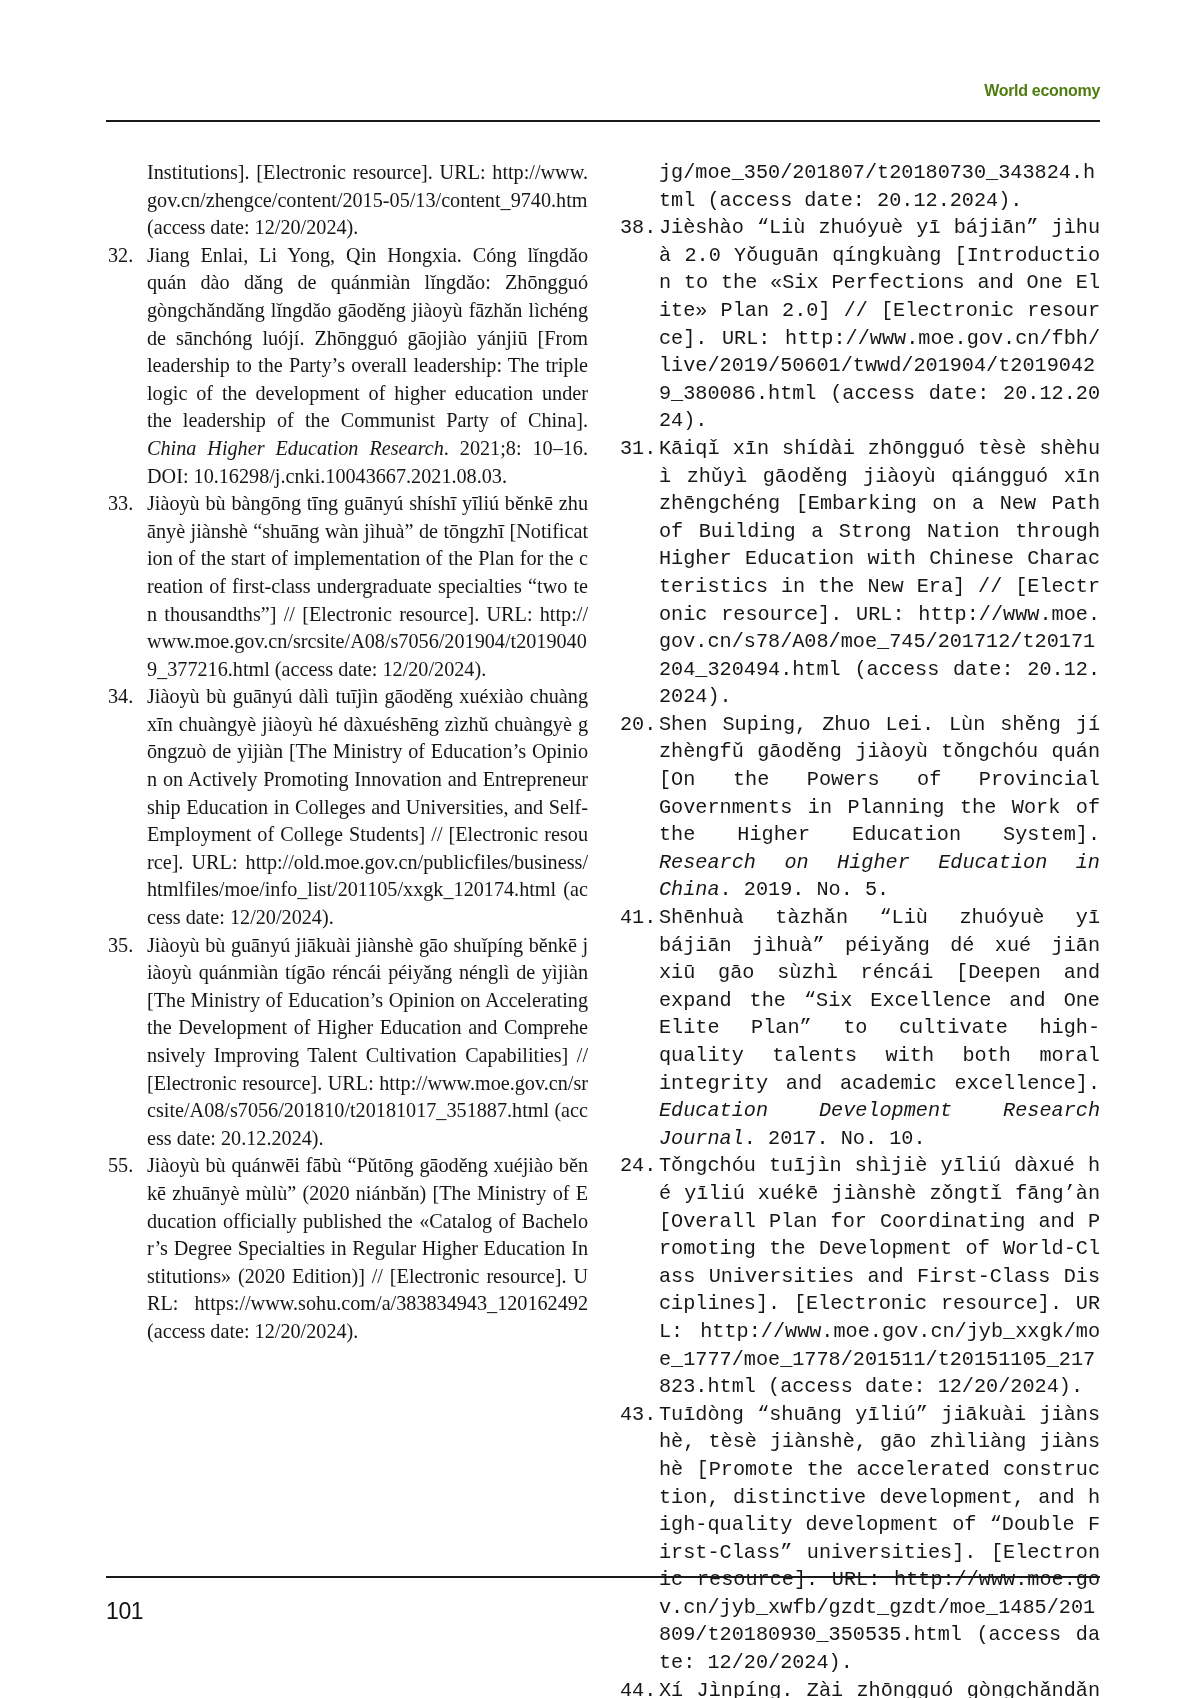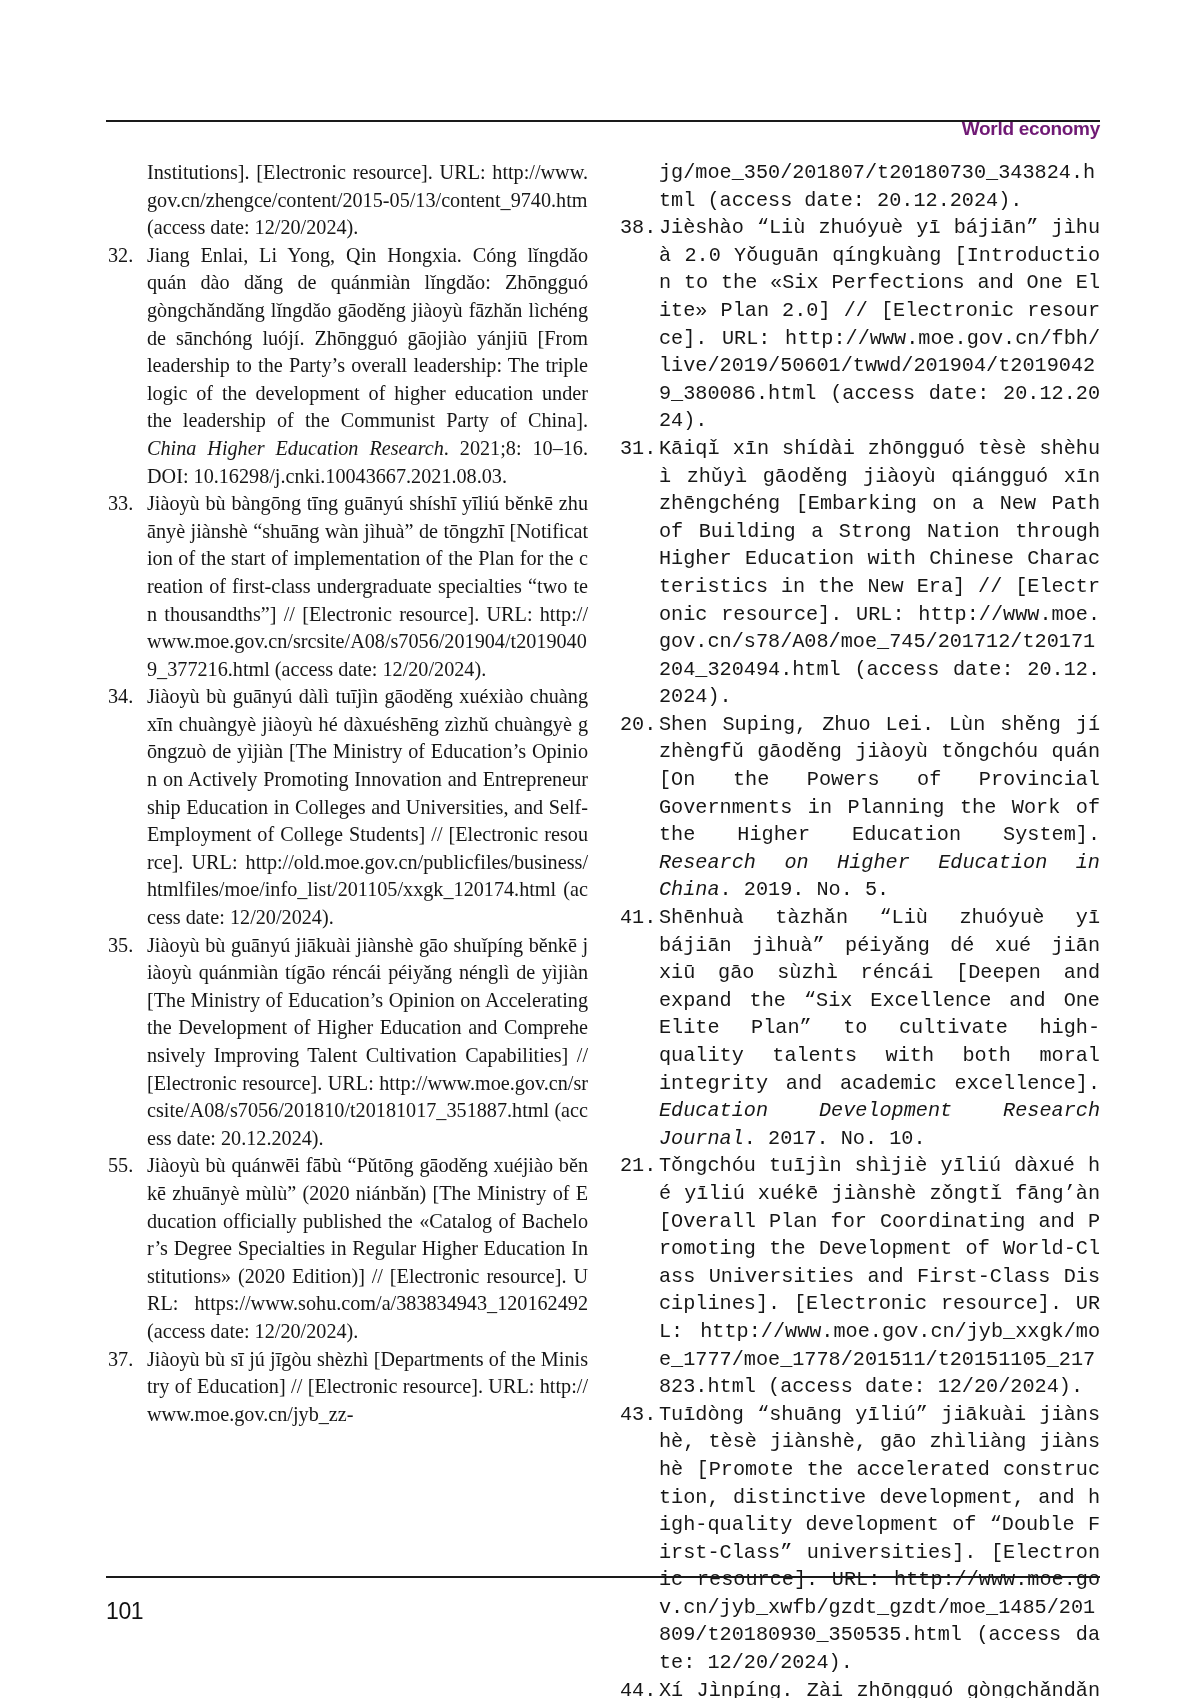--- a/index.html
+++ b/index.html
@@ -1,21 +1,21 @@
 <!DOCTYPE html>
 <html><head>
 <meta charset="utf-8">
 <style>
   html, body { margin: 0; padding: 0; background: #ffffff; }
   body { width: 1200px; height: 1698px; position: relative; overflow: hidden; color: #111111; }
   .page { position: absolute; left: 0; top: 0; width: 1200px; height: 1698px; }
   .running-header {
     position: absolute; left: 106px; right: 100px; top: 82px;
     text-align: right; font-family: "Liberation Sans", sans-serif;
-    font-weight: bold; font-size: 19px; letter-spacing: -0.3px; color: #701a75; margin-top: 36px;
+    font-weight: bold; font-size: 16px; letter-spacing: -0.3px; color: #4d7c0f;
   }
   .rule-top { position: absolute; left: 106px; width: 994px; top: 120px; height: 2px; background: #1a1a1a; }
   .rule-bottom { position: absolute; left: 106px; width: 994px; top: 1576px; height: 2px; background: #1a1a1a; }
   .footer {
     position: absolute; left: 106px; width: 994px; top: 1598px;
     display: flex; justify-content: space-between;
     font-family: "Liberation Sans", sans-serif; font-size: 23px; letter-spacing: -0.4px; color: #111;
   }
   .col {
     position: absolute; top: 139px;
@@ -54,24 +54,20 @@
       <span class="nowrap-url">Jiàoyù bù guānyú dàlì tuījìn gāoděng xuéxiào chuàngxīn chuàngyè jiàoyù hé dàxuéshēng zìzhǔ chuàngyè gōngzuò de yìjiàn [The Ministry of Education’s Opinion on Actively Promoting Innovation and Entrepreneurship Education in Colleges and Universities, and Self-Employment of College Students] // [Electronic resource]. URL: http://old.moe.gov.cn/publicfiles/business/htmlfiles/moe/info_list/201105/xxgk_120174.html (access date: 12/20/2024).</span>
     </div>
     <div class="ref">
       <span class="num">35.</span>
       <span class="nowrap-url">Jiàoyù bù guānyú jiākuài jiànshè gāo shuǐpíng běnkē jiàoyù quánmiàn tígāo réncái péiyǎng nénglì de yìjiàn [The Ministry of Education’s Opinion on Accelerating the Development of Higher Education and Comprehensively Improving Talent Cultivation Capabilities] // [Electronic resource]. URL: http://www.moe.gov.cn/srcsite/A08/s7056/201810/t20181017_351887.html (access date: 20.12.2024).</span>
     </div>
     <div class="ref">
       <span class="num">55.</span>
       <span class="nowrap-url">Jiàoyù bù quánwēi fābù “Pǔtōng gāoděng xuéjiào běnkē zhuānyè mùlù” (2020 niánbǎn) [The Ministry of Education officially published the «Catalog of Bachelor’s Degree Specialties in Regular Higher Education Institutions» (2020 Edition)] // [Electronic resource]. URL: https://www.sohu.com/a/383834943_120162492 (access date: 12/20/2024).</span>
     </div>
-    <div class="ref">
-      <span class="num">37.</span>
-      <span class="nowrap-url">Jiàoyù bù sī jú jīgòu shèzhì [Departments of the Ministry of Education] // [Electronic resource]. URL: http://www.moe.gov.cn/jyb_zz-</span>
-    </div>
   </div>
 
   <div class="col col-right">
     <div class="ref cont">
       <span class="num"></span>
       <span class="nowrap-url">jg/moe_350/201807/t20180730_343824.html (access date: 20.12.2024).</span>
     </div>
     <div class="ref">
       <span class="num">38.</span>
       <span class="nowrap-url">Jièshào “Liù zhuóyuè yī bájiān” jìhuà 2.0 Yǒuguān qíngkuàng [Introduction to the «Six Perfections and One Elite» Plan 2.0] // [Electronic resource]. URL: http://www.moe.gov.cn/fbh/live/2019/50601/twwd/201904/t20190429_380086.html (access date: 20.12.2024).</span>
@@ -82,21 +78,21 @@
     </div>
     <div class="ref">
       <span class="num">20.</span>
       <span>Shen Suping, Zhuo Lei. Lùn shěng jí zhèngfǔ gāoděng jiàoyù tǒngchóu quán [On the Powers of Provincial Governments in Planning the Work of the Higher Education System]. </span><i>Research on Higher Education in China</i><span>. 2019. No. 5.</span>
     </div>
     <div class="ref">
       <span class="num">41.</span>
       <span>Shēnhuà tàzhǎn “Liù zhuóyuè yī bájiān jìhuà” péiyǎng dé xué jiān xiū gāo sùzhì réncái [Deepen and expand the “Six Excellence and One Elite Plan” to cultivate high-quality talents with both moral integrity and academic excellence]. </span><i>Education Development Research Journal</i><span>. 2017. No. 10.</span>
     </div>
     <div class="ref">
-      <span class="num">21.</span>
+      <span class="num">24.</span>
       <span class="nowrap-url">Tǒngchóu tuījìn shìjiè yīliú dàxué hé yīliú xuékē jiànshè zǒngtǐ fāng’àn [Overall Plan for Coordinating and Promoting the Development of World-Class Universities and First-Class Disciplines]. [Electronic resource]. URL: http://www.moe.gov.cn/jyb_xxgk/moe_1777/moe_1778/201511/t20151105_217823.html (access date: 12/20/2024).</span>
     </div>
     <div class="ref">
       <span class="num">43.</span>
       <span class="nowrap-url">Tuīdòng “shuāng yīliú” jiākuài jiànshè, tèsè jiànshè, gāo zhìliàng jiànshè [Promote the accelerated construction, distinctive development, and high-quality development of “Double First-Class” universities]. [Electronic resource]. URL: http://www.moe.gov.cn/jyb_xwfb/gzdt_gzdt/moe_1485/201809/t20180930_350535.html (access date: 12/20/2024).</span>
     </div>
     <div class="ref">
       <span class="num">44.</span>
       <span class="nowrap-url">Xí Jìnpíng. Zài zhōngguó gòngchǎndǎng dì shíjiǔ cì quánguó dàibiǎo dàhuì shàng de bàogào [Xi Jinping. Report at the 19th National Congress of the CPC]. [Electronic resource]. URL: http://cpc.people.com.cn/n1/2017/1028/c64094-29613660-11.html (access date: 20.12.2024).</span>
     </div>

